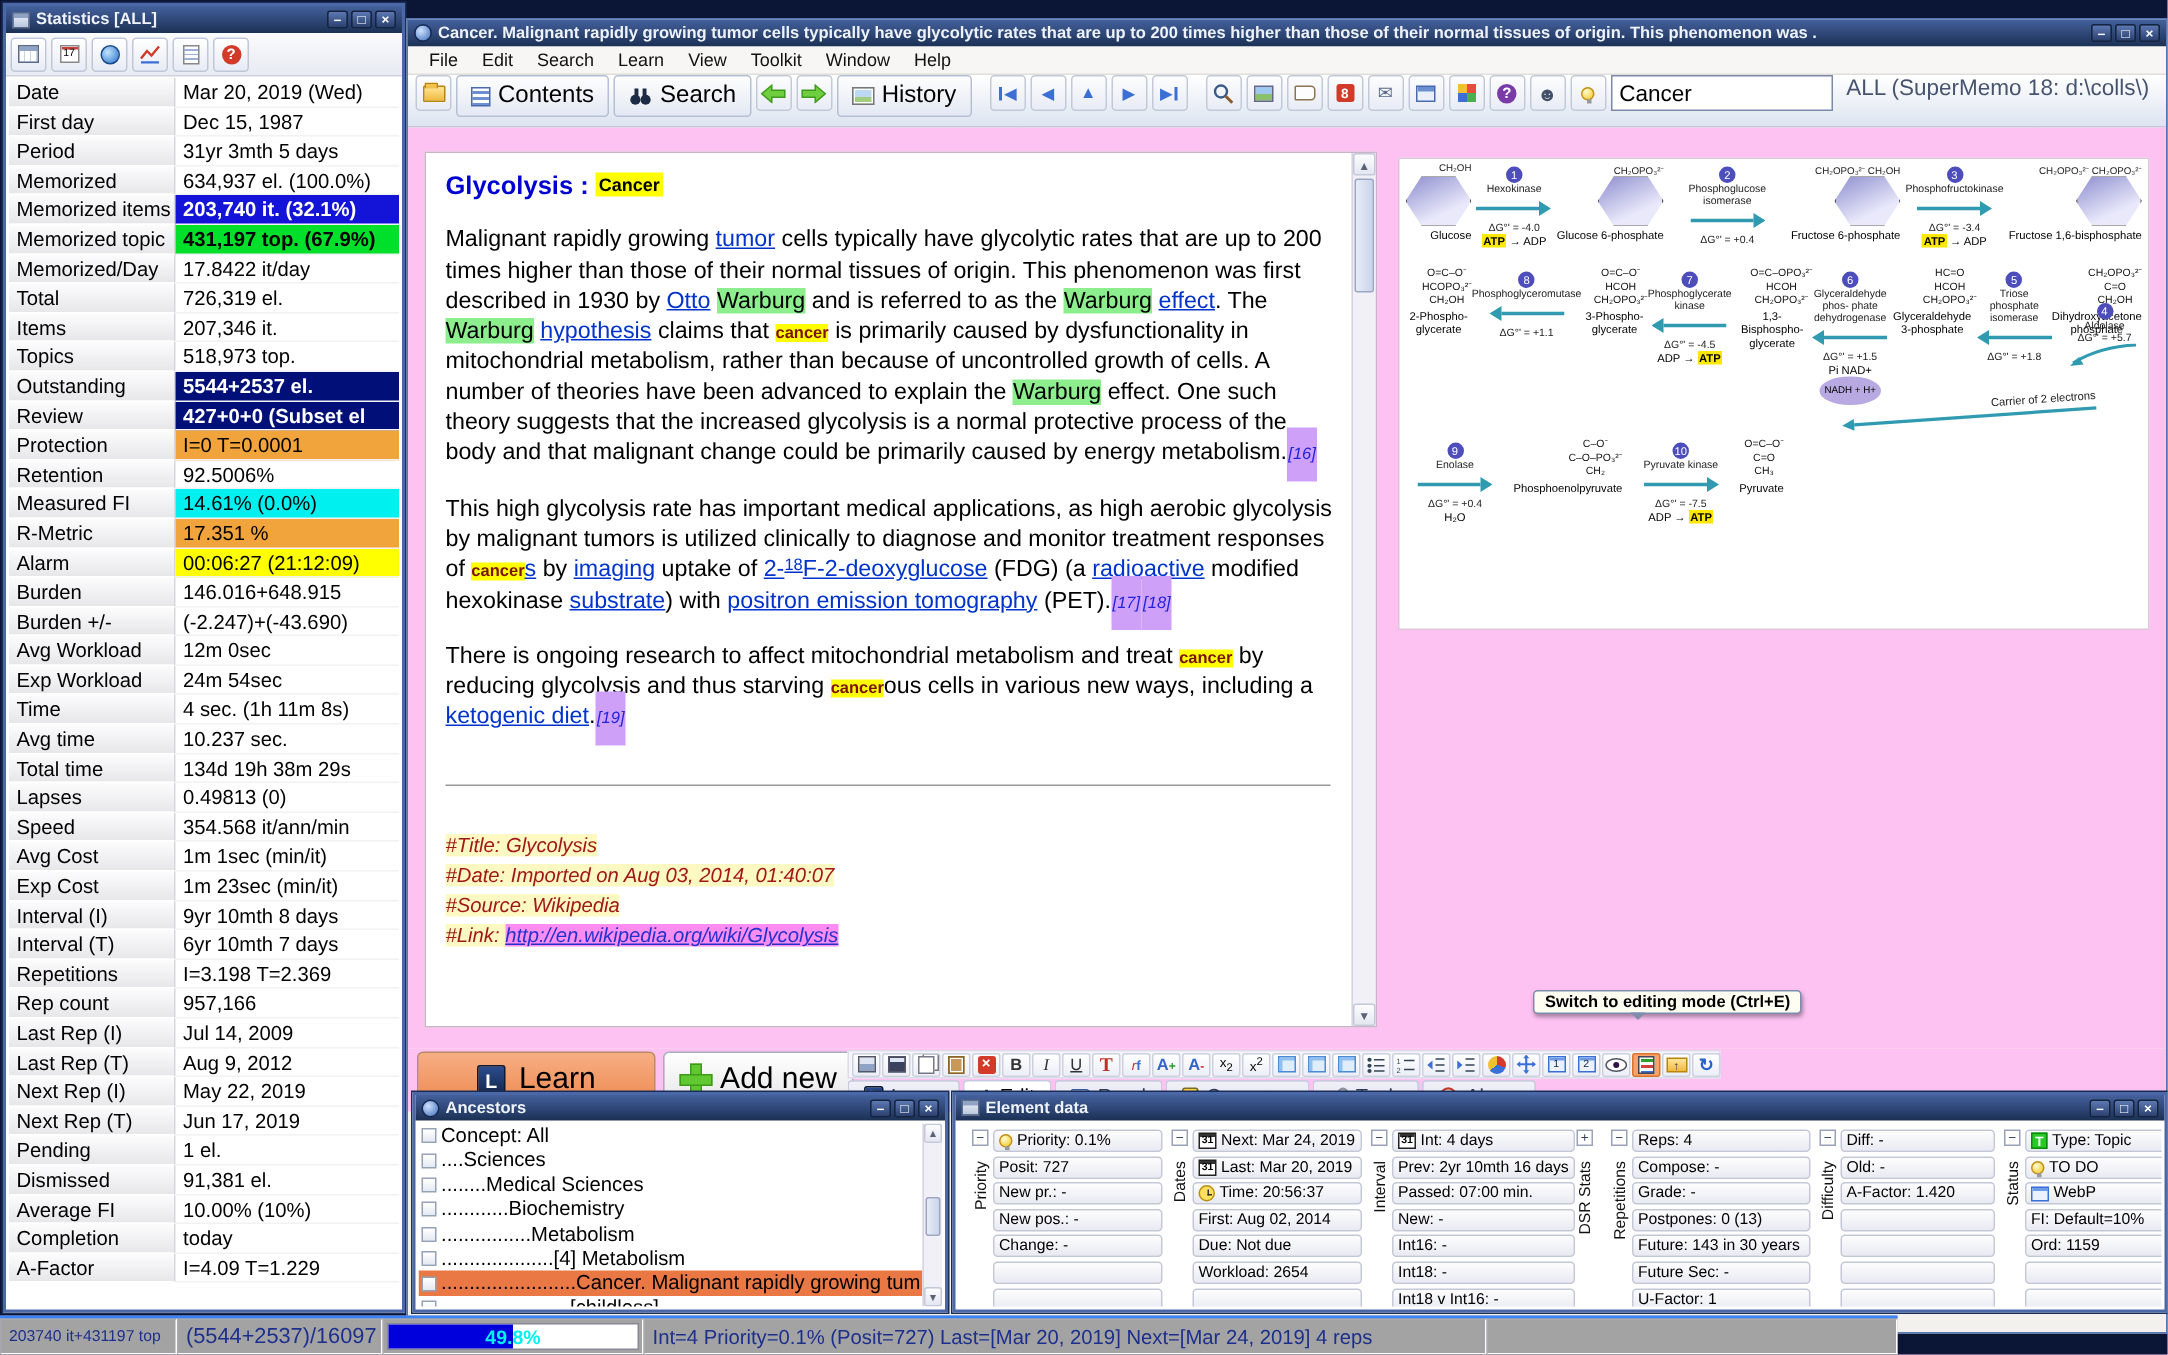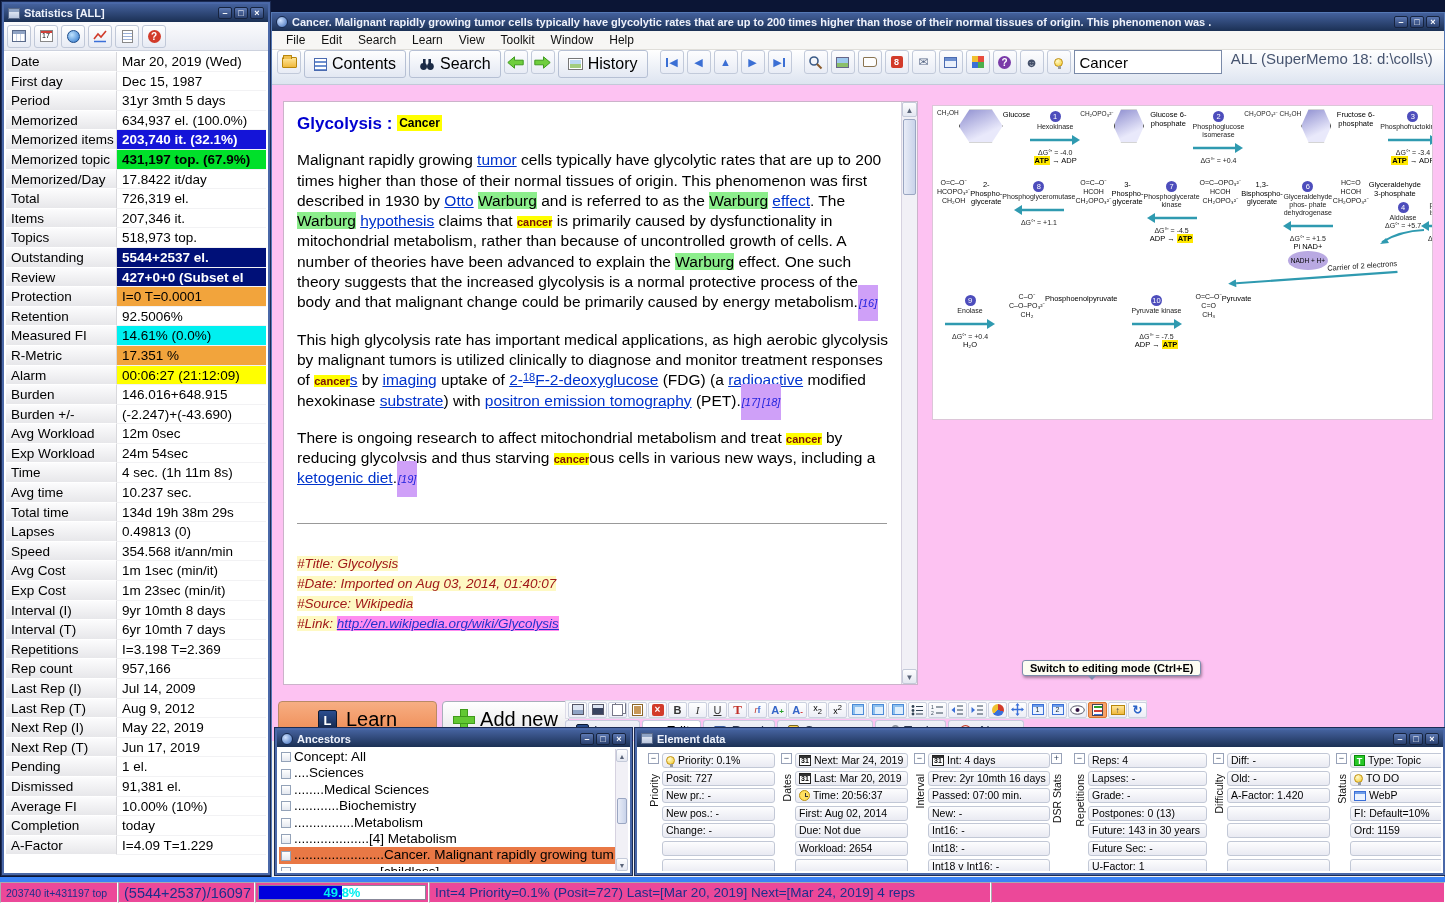--- a/index.html
+++ b/index.html
@@ -53,21 +53,21 @@
   .source-block{font-size:13.5px;line-height:1.5;font-style:italic;color:#a01818}
   .seg-src{background:#fef9c3;color:#a01818}
   .seg-src-link{background:#ff8cf0;color:#2233cc;text-decoration:underline}
   .vscroll{width:16px;background:#f1f0f6;border-left:1px solid #d6d2e0;display:flex;flex-direction:column}
   .scroll-btn{height:15px;text-align:center;font-size:8px;color:#5a6478;line-height:15px;background:linear-gradient(#fdfdfe,#e4e7f1);border:1px solid #c4cad9;border-radius:2px}
   .scroll-track{flex:1;position:relative}
   .scroll-thumb{position:absolute;left:1px;right:1px;top:2px;height:76px;background:linear-gradient(90deg,#e8ecf7,#c9d3ea);border:1px solid #9aa6c2;border-radius:2px}
   
   .diagram-panel{position:absolute;left:660px;top:20px;width:501px;height:315px;background:#fff;border:1px solid #dcc6d8;padding:3px 4px;overflow:hidden}
   .dg-row{display:flex;align-items:flex-start;justify-content:space-between;position:relative}
-  .dg-met{display:flex;flex-direction:row;align-items:flex-start;text-align:center}
+  .dg-met{display:flex;flex-direction:column;align-items:flex-end;text-align:center}
   .dg-top{font-size:6.5px;color:#222;height:8px;white-space:nowrap}
   .hex{width:44px;height:34px;clip-path:polygon(24% 2%,76% 2%,100% 50%,76% 98%,24% 98%,0 50%);background:linear-gradient(155deg,#8f8fd0,#e9e9fb 70%);border:1px solid #555}
   .dg-name{font-size:7.5px;margin-top:2px;line-height:1.15}
   .dg-formula{font-size:7px;line-height:1.25;color:#111;white-space:nowrap}
   .dg-rx{display:flex;flex-direction:column;align-items:center;text-align:center;padding-top:2px}
   .dg-num{width:11px;height:11px;border-radius:50%;background:#4d4dbc;color:#fff;font-size:7.5px;line-height:11px;text-align:center;margin-bottom:1px}
   .dg-enz{font-size:7px;line-height:1.15;color:#222;max-width:78px}
   .dg-dg{font-size:7px;color:#222}
   .dg-cof{font-size:7.5px;white-space:nowrap}
   .atp{background:#ffe800;font-weight:bold;padding:0 1px}
@@ -106,21 +106,21 @@
   .anc-thumb{position:absolute;left:1px;right:1px;top:38%;height:26px;background:linear-gradient(90deg,#e8ecf7,#c9d3ea);border:1px solid #9aa6c2;border-radius:2px}
   #element-win{left:635px;top:728px;width:810px;height:147px;z-index:5}
   .ed-body{position:absolute;left:2px;right:2px;top:19px;bottom:2px;background:#fff;display:flex;gap:5px;padding:4px 2px 2px 8px;overflow:hidden}
   .ed-group{display:grid;grid-template-columns:13px 1fr;column-gap:2px;flex:none}
   .ed-left{display:flex;flex-direction:column;align-items:center}
   .ed-collapse{width:11px;height:11px;border:1px solid #98a2b8;background:#fff;font-size:9px;line-height:9px;text-align:center;color:#33435f}
   .ed-vlabel{writing-mode:vertical-rl;transform:rotate(180deg);font-size:10.5px;color:#111;margin-top:10px}
   .ed-fields{display:flex;flex-direction:column}
   .ed-field{height:15px;border:1px solid #c2c8d6;border-radius:3px;background:linear-gradient(#fdfdfe,#e9eaf2);font-size:10.5px;line-height:13px;padding:0 3px;margin-bottom:2.6px;display:flex;align-items:center;gap:3px;white-space:nowrap;overflow:hidden}
   
-  .statusbar{position:absolute;left:0;top:877px;width:1445px;height:26px;background:#ec4899;border-top:5px solid #3b82f6;display:flex;z-index:6}
+  .statusbar{position:absolute;left:0;top:877px;width:1265px;height:26px;background:#a3a3a3;border-top:2px solid #3b82f6;display:flex;z-index:6}
   .sb-seg{border:1px solid;border-color:#a9a9af #fdfdfd #fdfdfd #a9a9af;display:flex;align-items:center;padding:0 5px;color:#1c2f8c;white-space:nowrap;overflow:hidden}
   .sb-counts{width:118px;font-size:10.5px}
   .sb-out{width:137px;font-size:14.5px}
   .sb-prog{width:174px;padding:2px}
   .prog-track{position:relative;width:100%;height:100%;background:#fff;border:1px solid #889}
   .prog-fill{position:absolute;left:0;top:0;bottom:0;background:#0000dd}
   .prog-label{position:absolute;left:0;right:0;top:0;bottom:0;display:flex;align-items:center;justify-content:center;color:#00f0f0;font-weight:bold;font-size:13px}
   .sb-details{width:562px;font-size:13.5px}
   .sb-rest{flex:1;border:1px solid;border-color:#a9a9af #fdfdfd #fdfdfd #a9a9af}
   
@@ -1159,21 +1159,21 @@
       <div class="ed-group" style="width: 134px;">
         <div class="ed-left">
           <span class="ed-collapse">−</span>
           <span class="ed-vlabel">Repetitions</span>
         </div>
         <div class="ed-fields">
           <div class="ed-field">
             <span>Reps: 4</span>
           </div>
           <div class="ed-field">
-            <span>Lapses: -</span>
+            <span>Compose: -</span>
           </div>
           <div class="ed-field">
             <span>Grade: -</span>
           </div>
           <div class="ed-field">
             <span>Postpones: 0 (13)</span>
           </div>
           <div class="ed-field">
             <span>Future: 143 in 30 years</span>
           </div>

